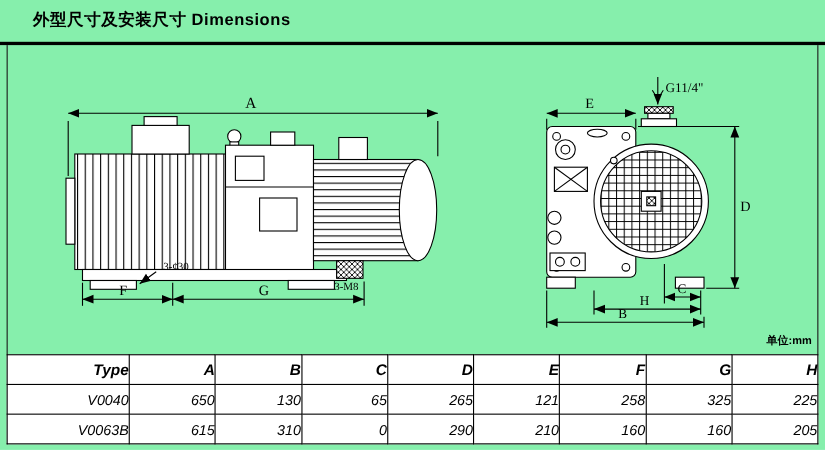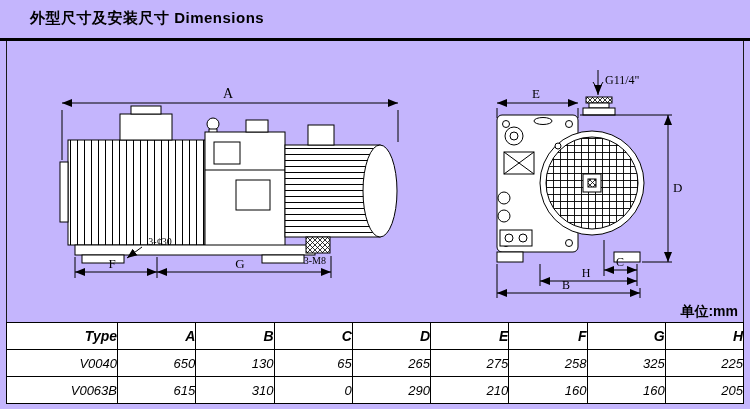--- a/index.html
+++ b/index.html
@@ -1,23 +1,23 @@
 <!DOCTYPE html>
 <html><head>
 <meta charset="utf-8">
 <style>
   * { margin:0; padding:0; box-sizing:border-box; }
   html,body { width:750px; height:409px; }
   body { background:#fff; color:#000; font-family:"Liberation Sans", sans-serif; position:relative; overflow:hidden; }
-  .page { position:absolute; inset:0; background:#c4b5fd; }
+  .page { position:absolute; inset:0; background:#86efac; }
   .page-title { position:absolute; left:30px; top:9px; font-size:15px; font-weight:bold; letter-spacing:.5px; white-space:nowrap; }
   .top-rule { position:absolute; left:0; top:38px; width:750px; height:3px; background:#000; }
   .side-frame { position:absolute; left:6px; top:41px; width:738px; height:281px; border-left:1px solid #1a1a1a; border-right:1px solid #1a1a1a; }
   .drawing-svg { position:absolute; left:0; top:40px; width:750px; height:270px; }
-  .unit-label { position:absolute; right:12px; top:303px; font-size:14px; font-weight:bold; }
+  .unit-label { position:absolute; right:12px; top:303px; font-size:10px; font-weight:bold; }
   table.dims { position:absolute; left:6px; top:322px; width:738px; border-collapse:collapse; table-layout:fixed; background:#fff; }
   .dims th, .dims td { border:1.6px solid #000; text-align:right; vertical-align:middle; height:27px; padding:0;font-style:italic; }
   .dims th { font-size:14px; font-weight:bold; }
   .dims td { font-size:13px; font-weight:normal; }
   svg text { font-family:"Liberation Serif", serif; }
 </style>
 </head>
 <body>
 
 <div class="page">
@@ -177,21 +177,21 @@
         <th>H</th>
       </tr>
     </thead>
     <tbody>
       <tr>
         <td>V0040</td>
         <td>650</td>
         <td>130</td>
         <td>65</td>
         <td>265</td>
-        <td>275</td>
+        <td>121</td>
         <td>258</td>
         <td>325</td>
         <td>225</td>
       </tr>
       <tr>
         <td>V0063B</td>
         <td>615</td>
         <td>310</td>
         <td>0</td>
         <td>290</td>

